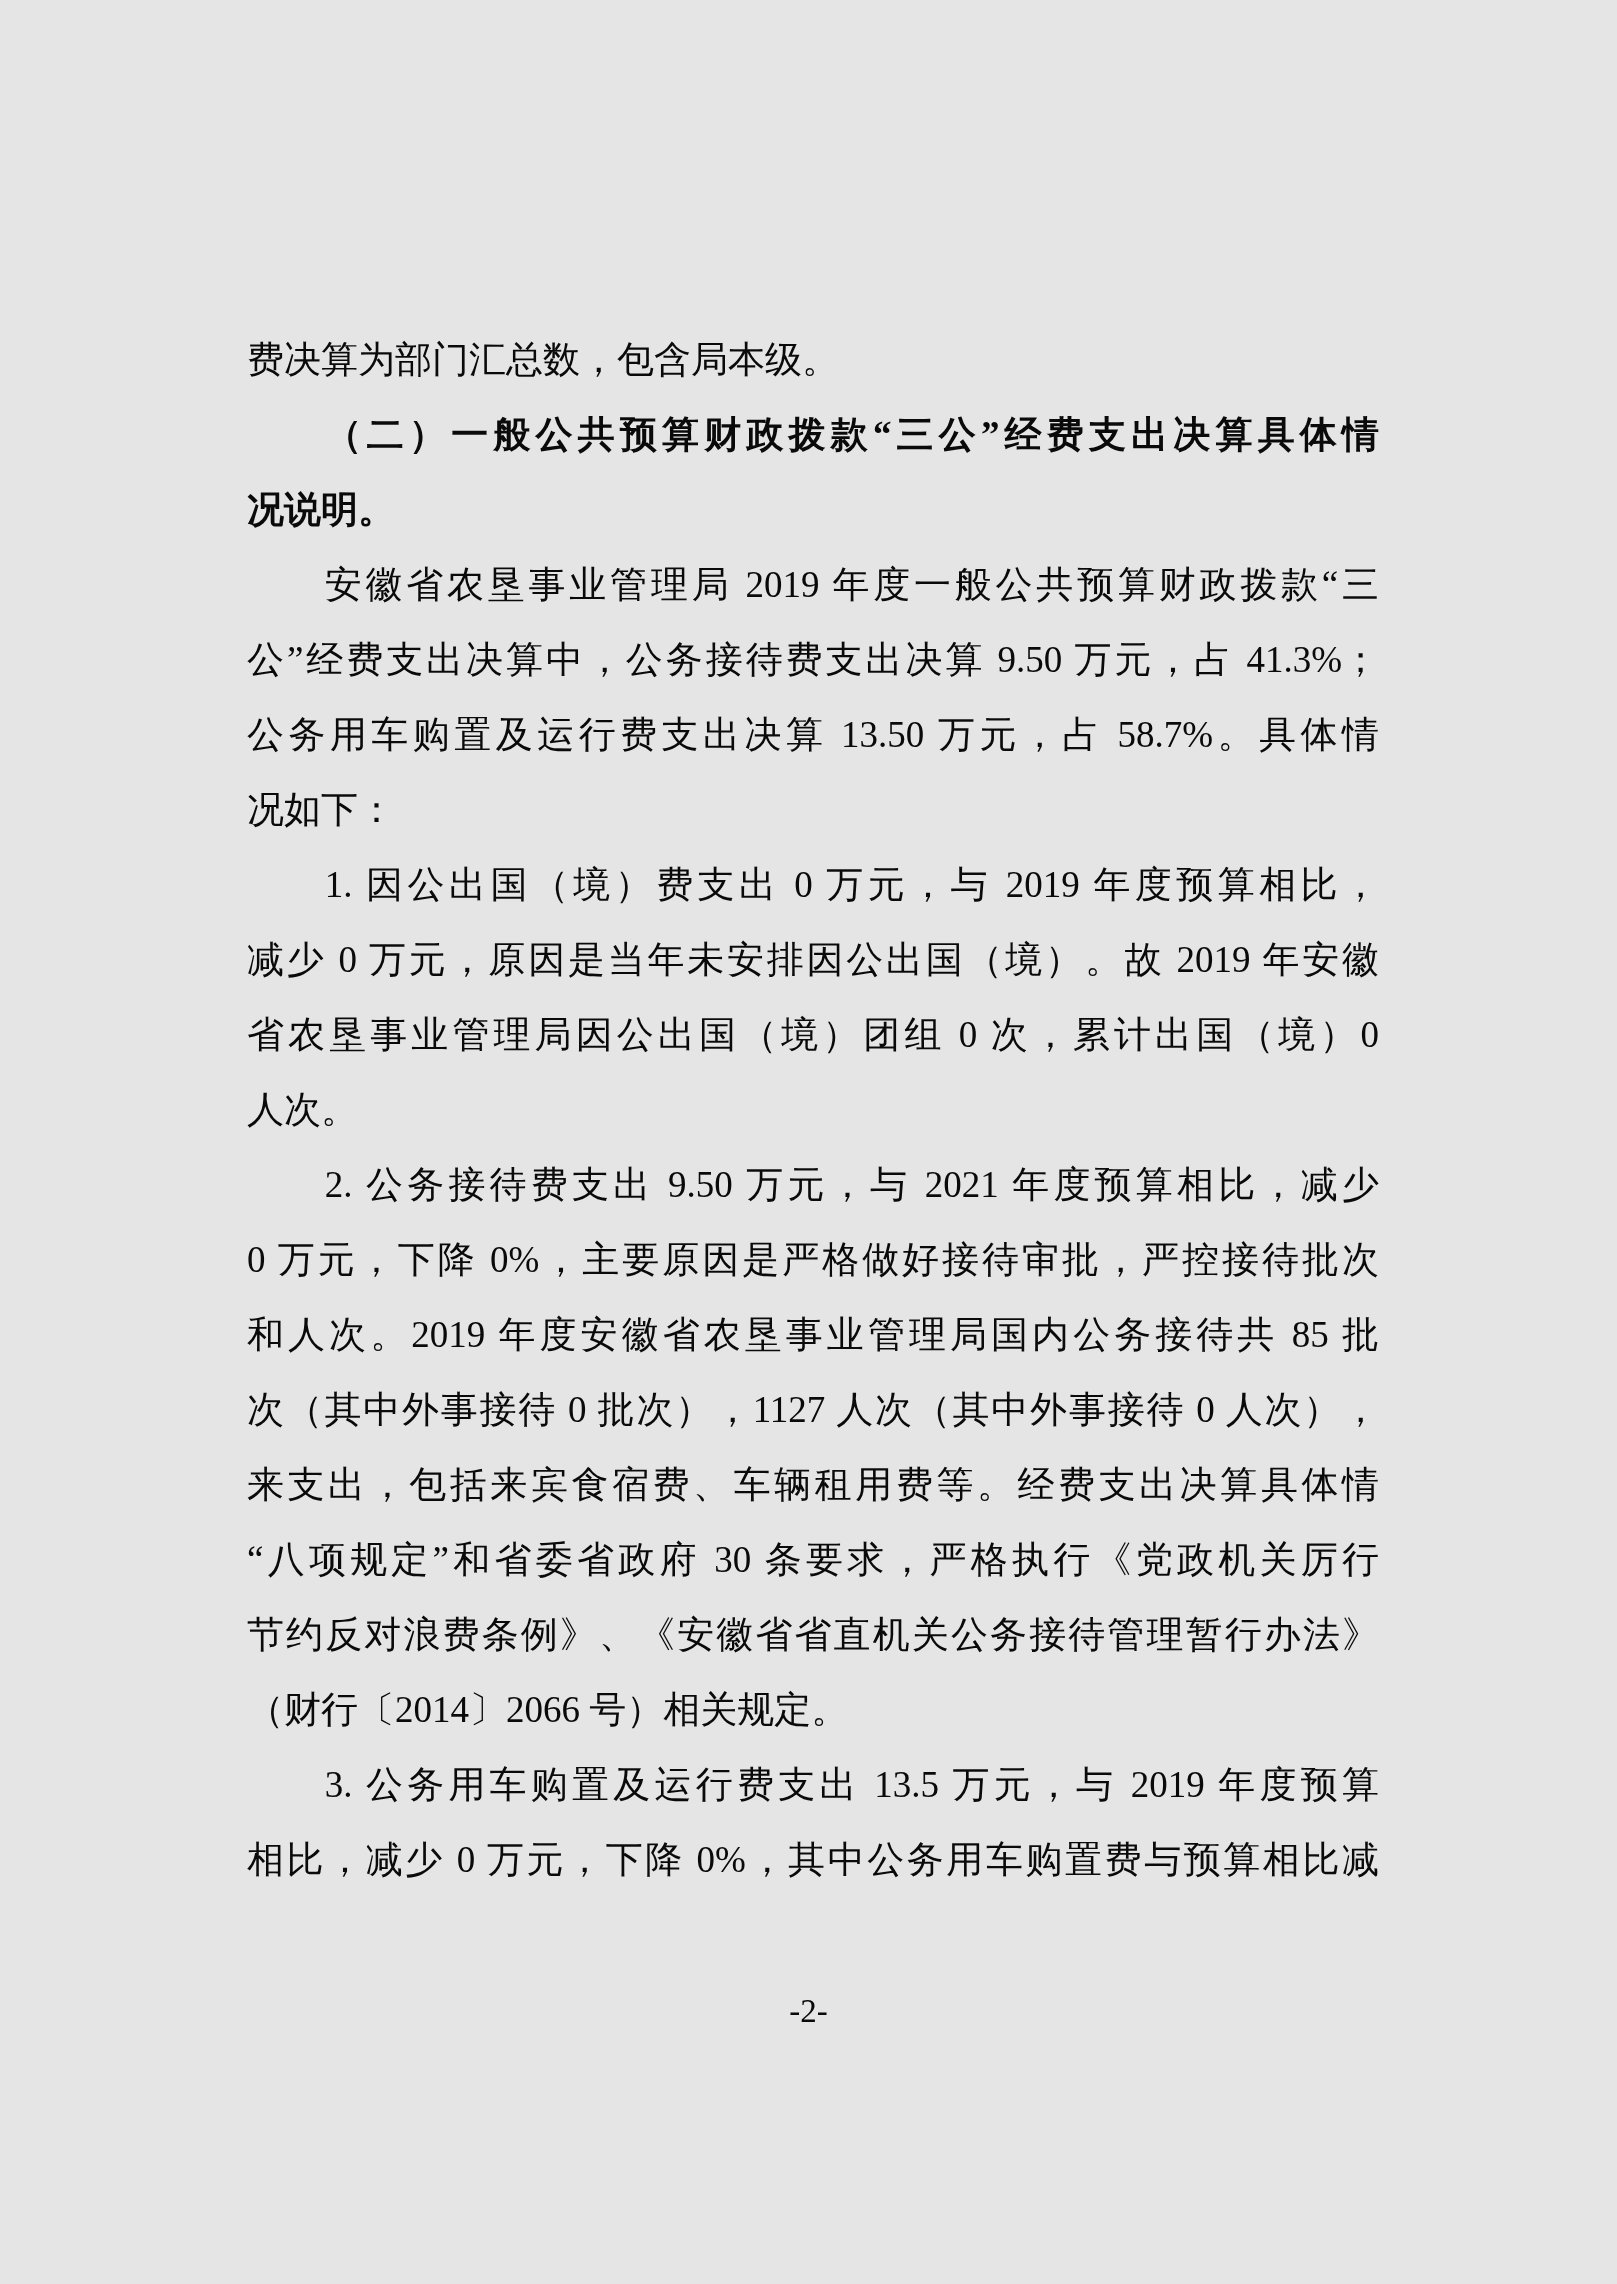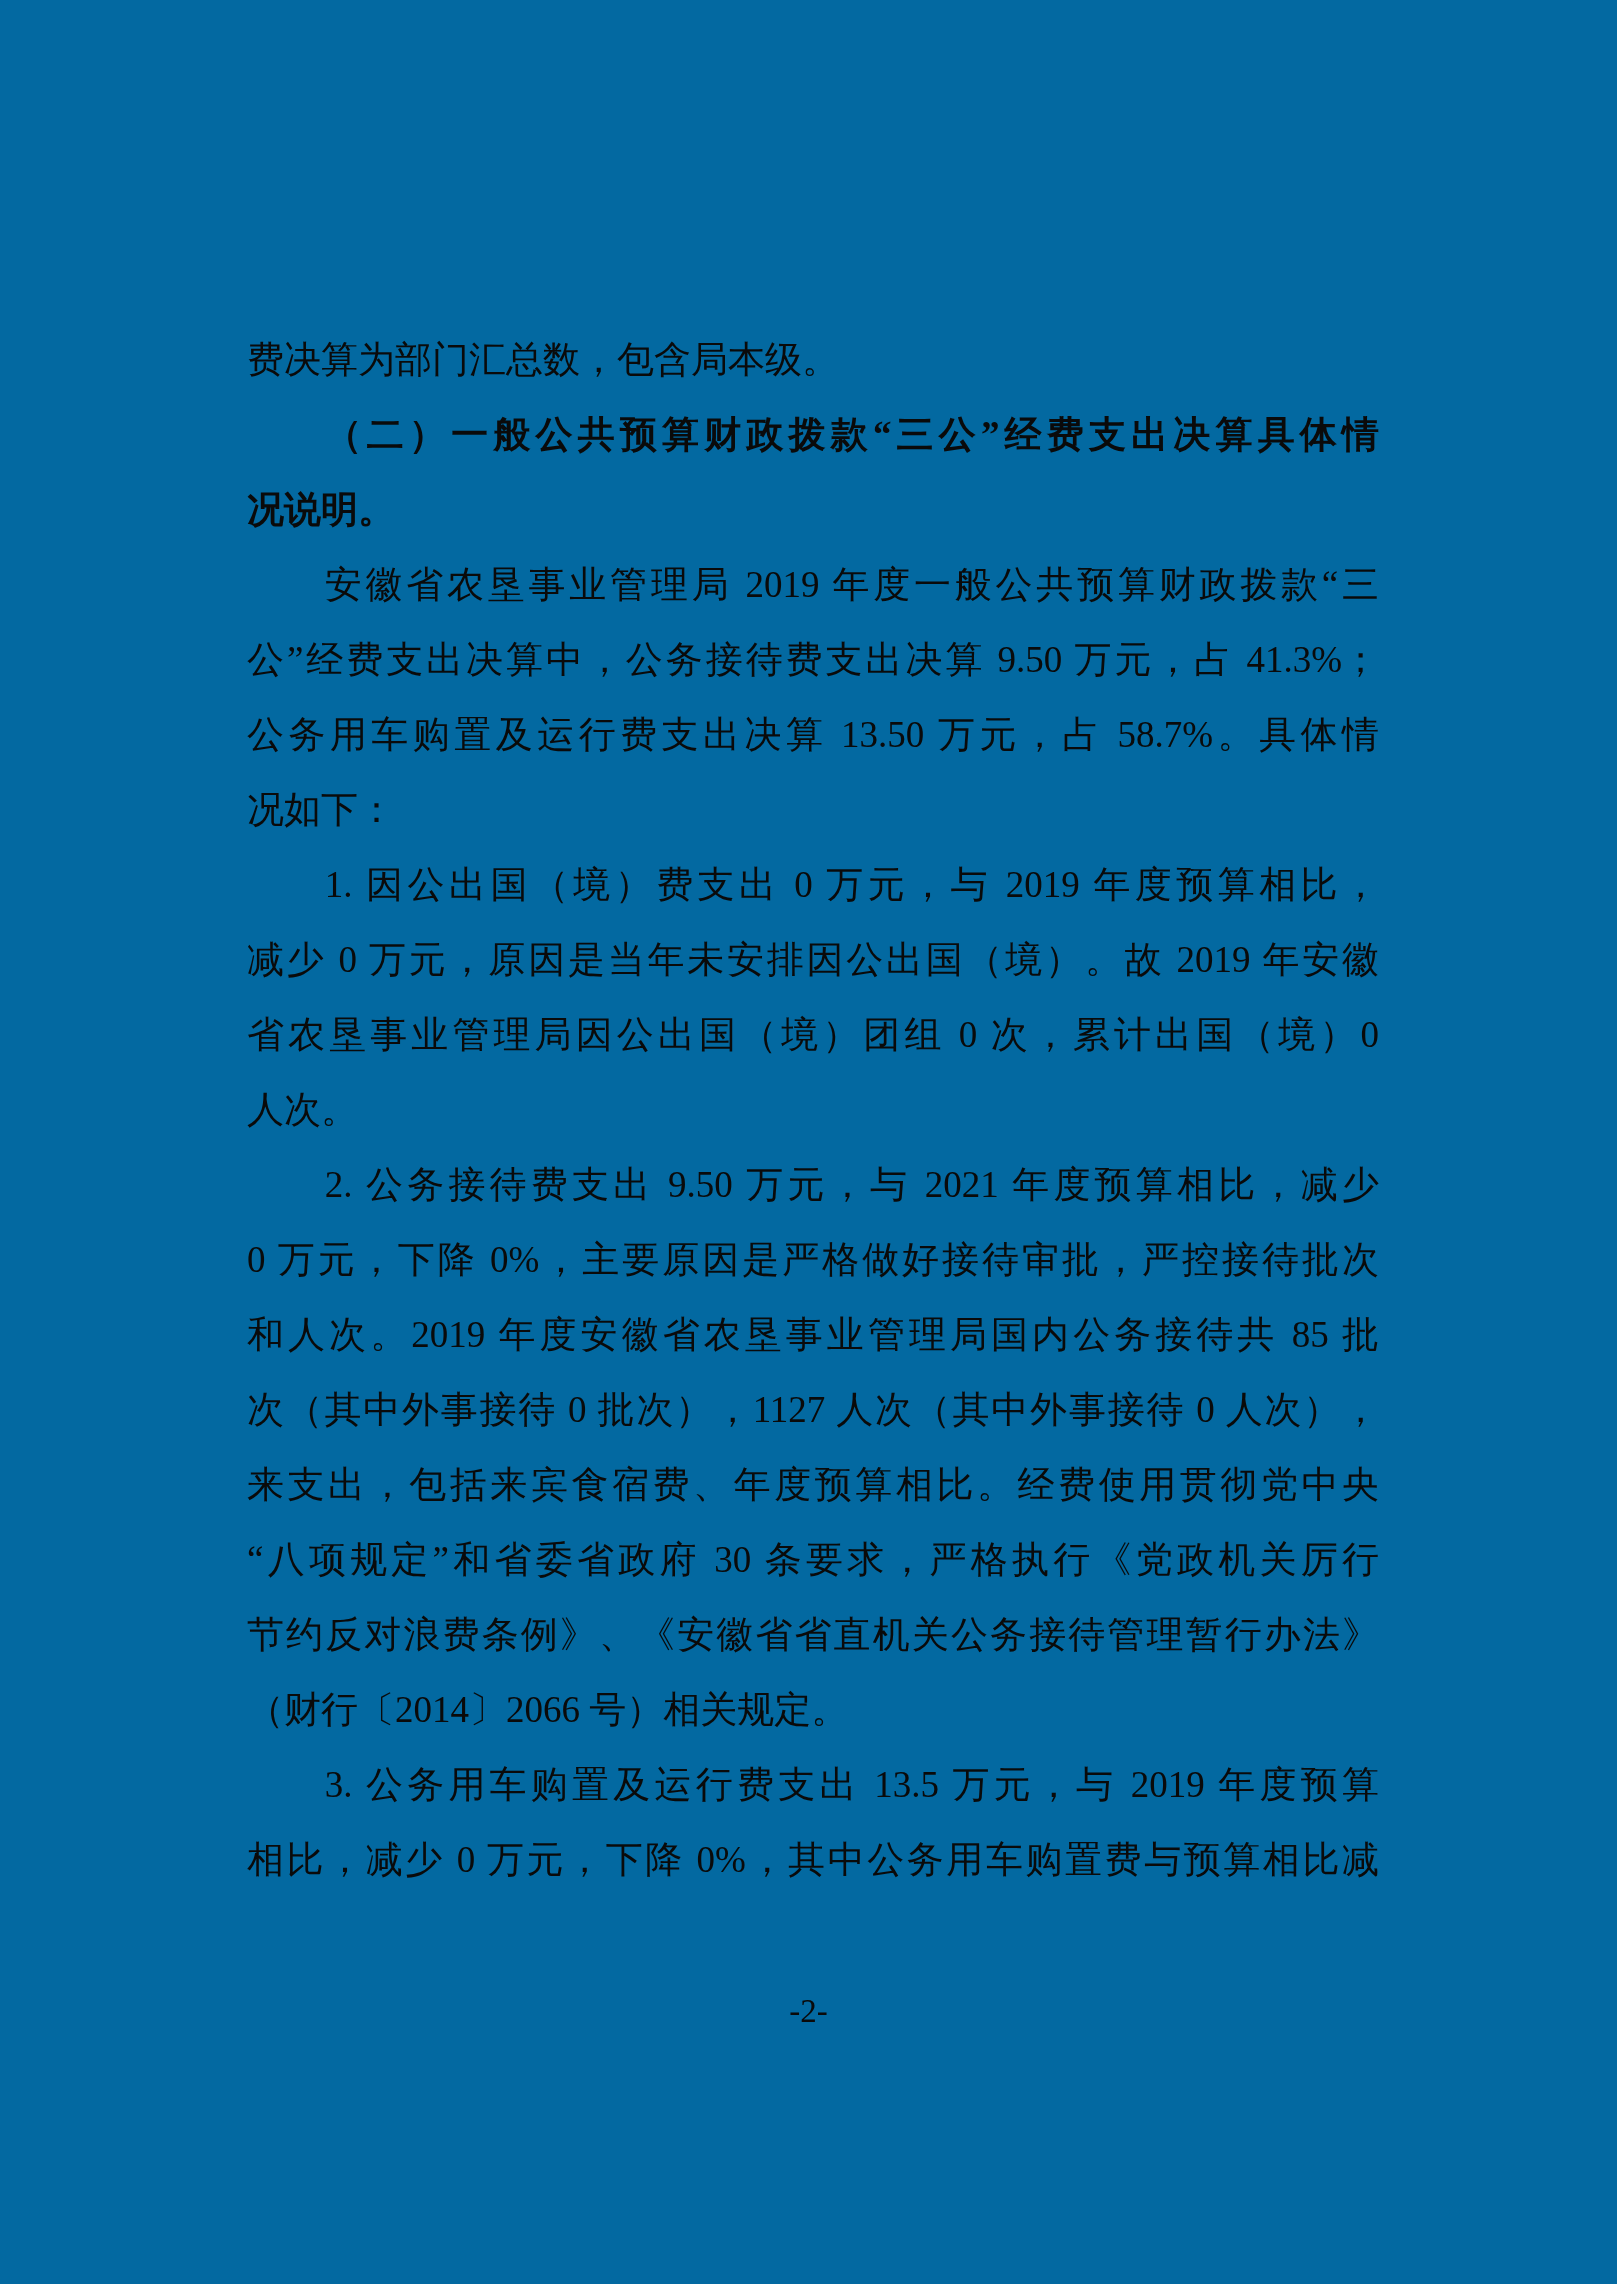--- a/index.html
+++ b/index.html
@@ -4,21 +4,21 @@
 <style>
   html, body {
     margin: 0;
     padding: 0;
     background: #ffffff;
   }
   .page {
     position: relative;
     width: 1617px;
     height: 2284px;
-    background: #0369a1;
+    background: #e5e5e5;
     color: #0a0a0a;
     font-family: "Liberation Serif", "DejaVu Serif", serif;
     overflow: hidden;
   }
   .doc-body {
     position: absolute;
     left: 247px;
     top: 322px;
     width: 1132px;
   }
@@ -63,21 +63,21 @@
     <p class="ln">公务用车购置及运行费支出决算 13.50 万元，占 58.7%。具体情</p>
     <p class="ln end">况如下：</p>
     <p class="ln ind">1. 因公出国（境）费支出 0 万元，与 2019 年度预算相比，</p>
     <p class="ln">减少 0 万元，原因是当年未安排因公出国（境）。故 2019 年安徽</p>
     <p class="ln">省农垦事业管理局因公出国（境）团组 0 次，累计出国（境）0</p>
     <p class="ln end">人次。</p>
     <p class="ln ind">2. 公务接待费支出 9.50 万元，与 2021 年度预算相比，减少</p>
     <p class="ln">0 万元，下降 0%，主要原因是严格做好接待审批，严控接待批次</p>
     <p class="ln">和人次。2019 年度安徽省农垦事业管理局国内公务接待共 85 批</p>
     <p class="ln">次（其中外事接待 0 批次），1127 人次（其中外事接待 0 人次），</p>
-    <p class="ln">来支出，包括来宾食宿费、年度预算相比。经费使用贯彻党中央</p>
+    <p class="ln">来支出，包括来宾食宿费、车辆租用费等。经费支出决算具体情</p>
     <p class="ln">“八项规定”和省委省政府 30 条要求，严格执行《党政机关厉行</p>
     <p class="ln">节约反对浪费条例》、《安徽省省直机关公务接待管理暂行办法》</p>
     <p class="ln end">（财行〔2014〕2066 号）相关规定。</p>
     <p class="ln ind">3. 公务用车购置及运行费支出 13.5 万元，与 2019 年度预算</p>
     <p class="ln">相比，减少 0 万元，下降 0%，其中公务用车购置费与预算相比减</p>
   </main>
   <div class="footer">-2-</div>
 </div>
 
 

